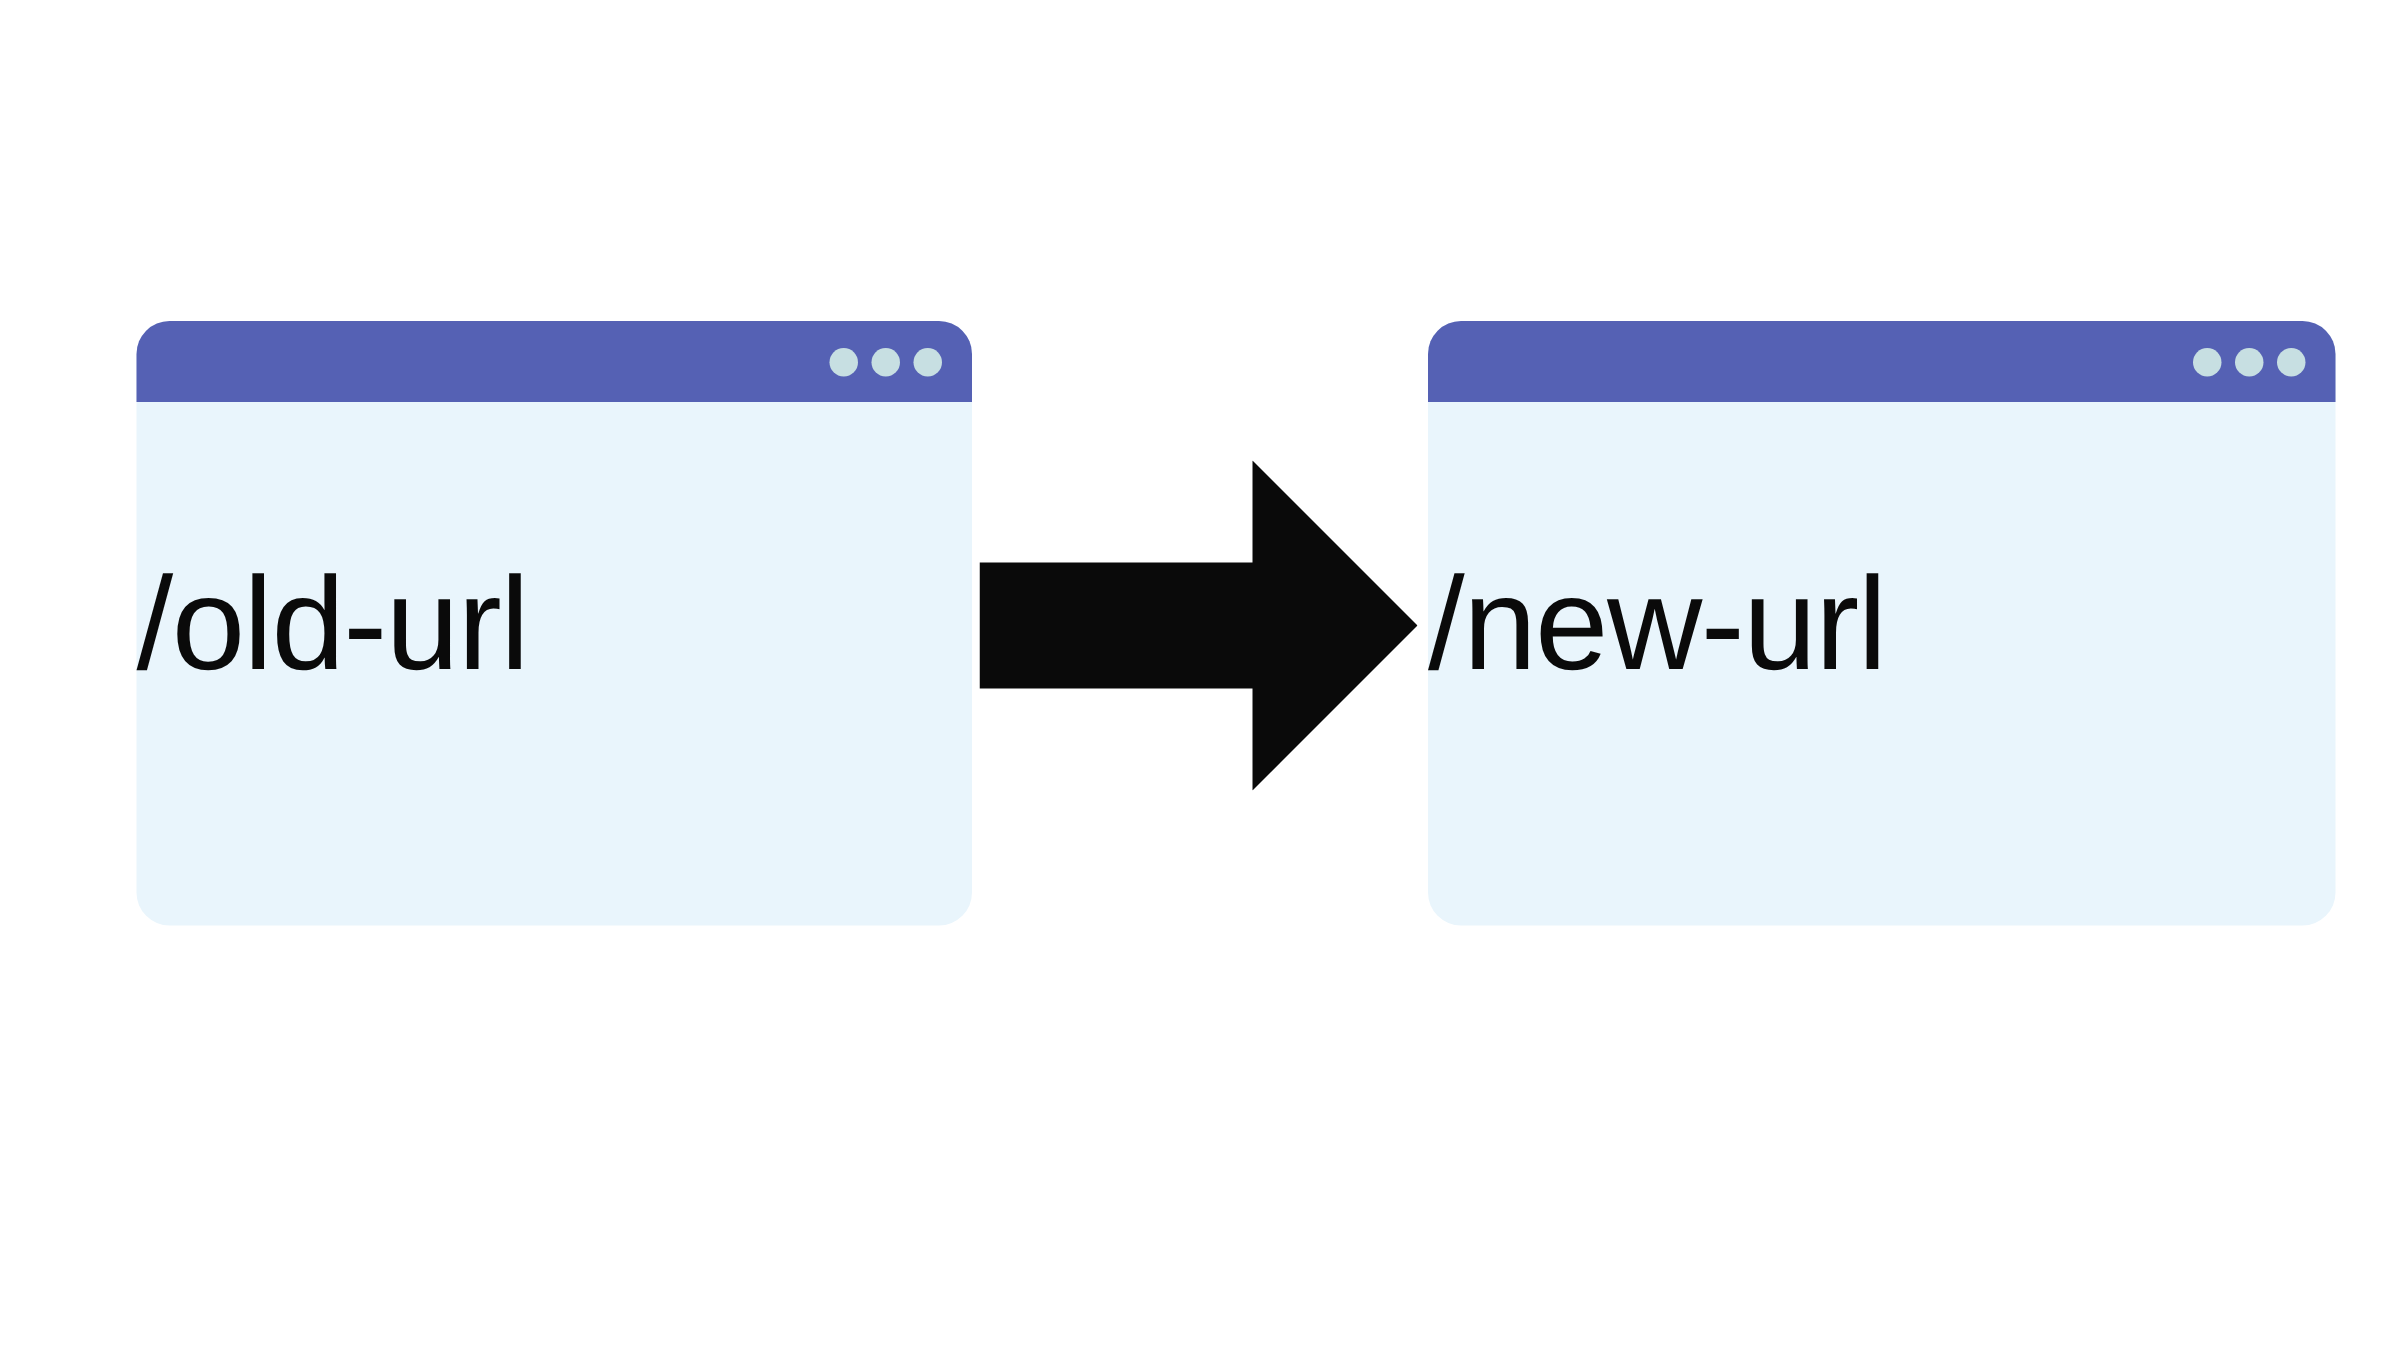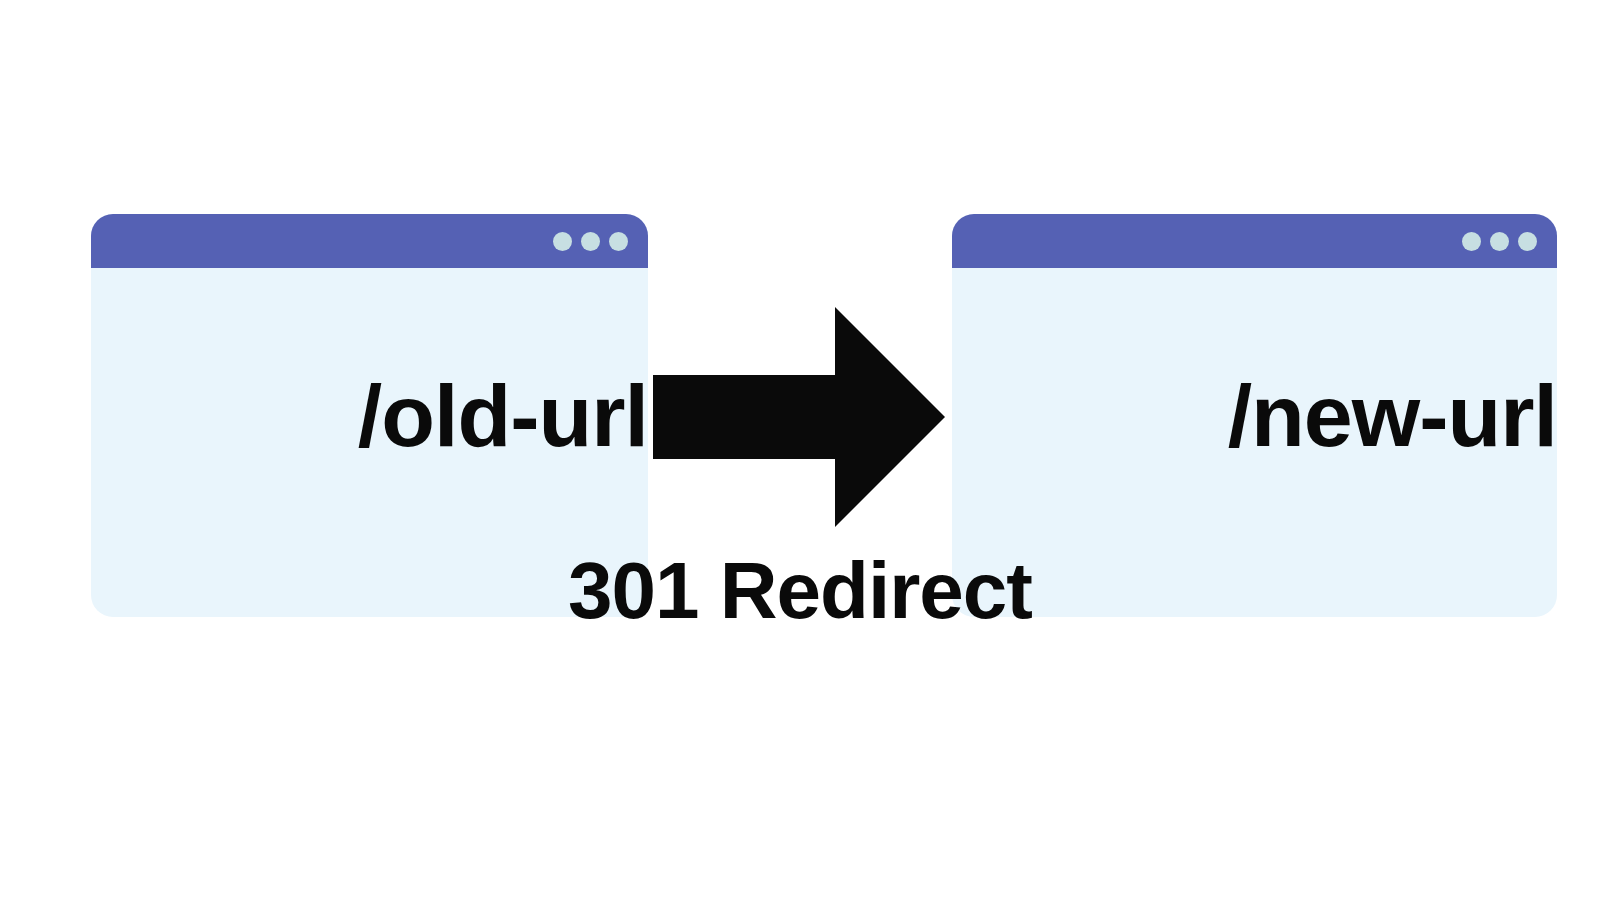--- a/index.html
+++ b/index.html
@@ -45,24 +45,24 @@
     height: 19px;
     border-radius: 50%;
     background: var(--window-dots, #c7dfe2);
     flex: 0 0 auto;
   }
   .url-label {
     position: absolute;
     left: 0;
     right: 0;
     top: 158px;
-    text-align: right;
+    text-align: left;
     font-size: 88px;
     line-height: 88px;
-    font-weight: 700;
+    font-weight: 400;
     letter-spacing: -1px;
     color: var(--text, #0a0a0a);
     white-space: nowrap;
   }
   .arrow {
     position: absolute;
     left: 653px;
     top: 307px;
     width: 292px;
     height: 220px;
@@ -101,15 +101,14 @@
       <span class="dot"></span>
       <span class="dot"></span>
     </div>
     <div class="url-label">/new-url</div>
   </div>
 
   <svg class="arrow" viewBox="0 0 292 220" aria-hidden="true">
     <polygon points="0,68 182,68 182,0 292,110 182,220 182,152 0,152" fill="#0a0a0a"></polygon>
   </svg>
 
-  <div class="redirect-label">301 Redirect</div>
 
 </div>
 
 </body></html>

